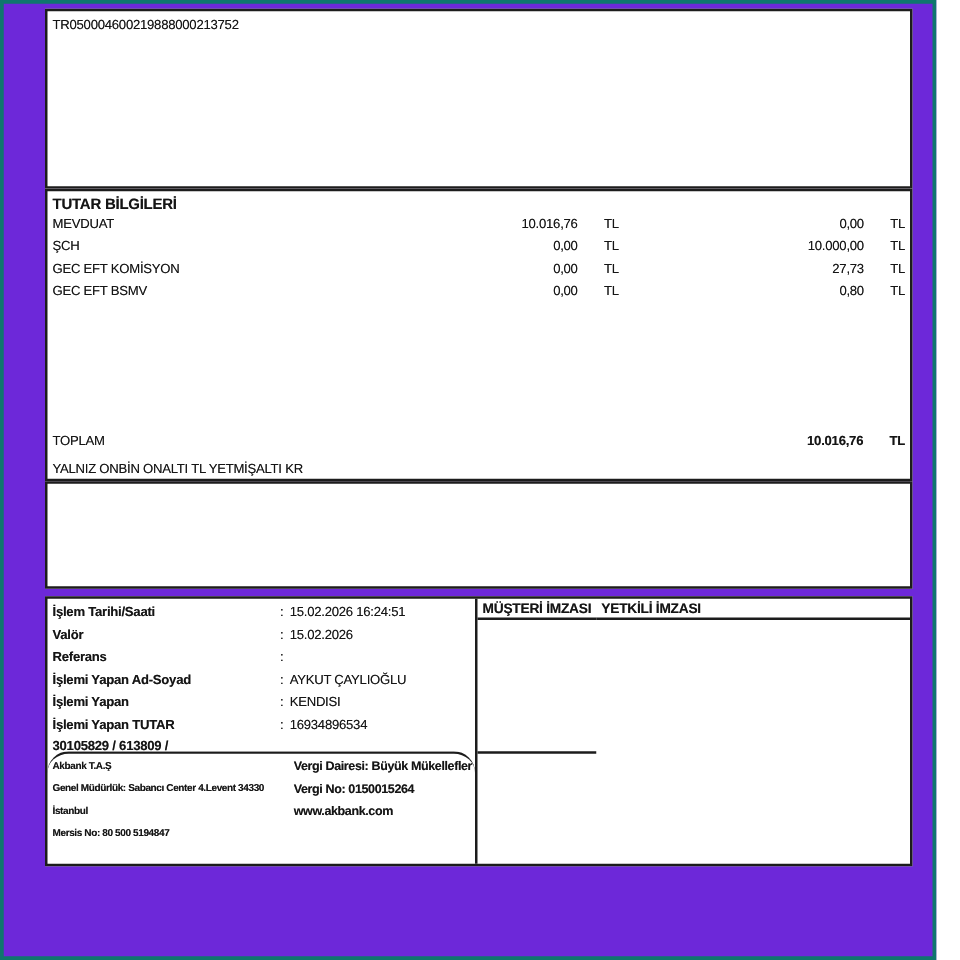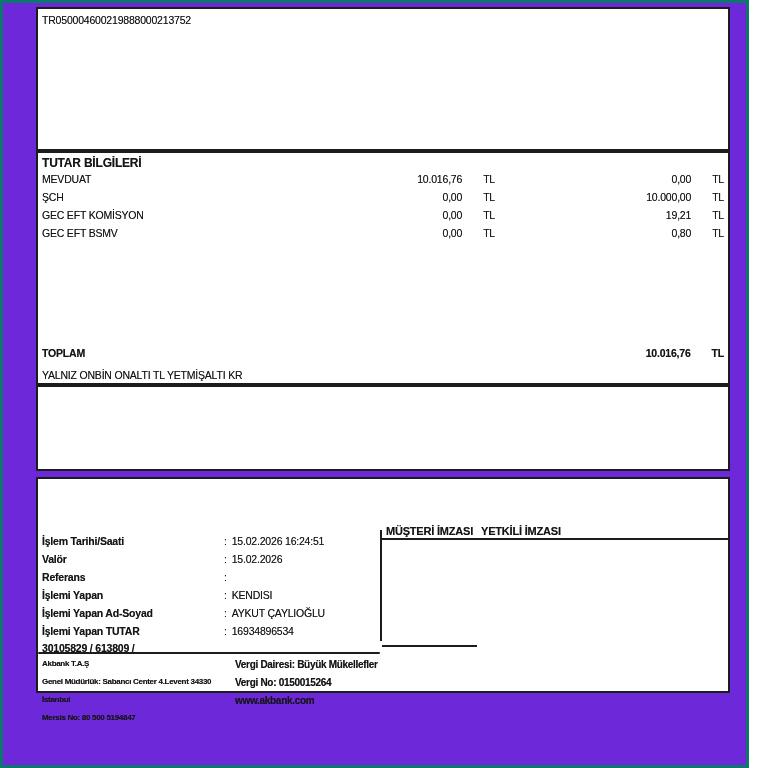--- a/index.html
+++ b/index.html
@@ -22,27 +22,27 @@
   
   .box-amounts{left:33px;top:148px;width:694px;height:234px;}
   .amounts-title{padding:3px 4px 1px 4px;font-size:12px;font-weight:bold;}
   .arow{position:relative;height:18px;font-size:10.5px;}
   .alabel{position:absolute;left:4px;top:2px;}
   .acol{position:absolute;top:2px;white-space:nowrap;}
   .c1{right:233px;}
   .c2{right:4px;}
   .tl{display:inline-block;margin-left:21px;}
   .toplam-row{position:absolute;left:0;right:0;bottom:20px;height:16px;font-size:10.5px;}
-  .toplam-label{position:absolute;left:4px;top:0;font-weight:bold;}
+  .toplam-label{position:absolute;left:4px;top:0;}
   .toplam-value{position:absolute;right:4px;top:0;white-space:nowrap;font-weight:bold;}
   .yalniz{position:absolute;left:4px;bottom:2px;font-size:10.5px;white-space:nowrap;}
   
   .box-empty{left:33px;top:382px;width:694px;height:86px;}
   
-  .box-details{left:33px;top:474px;width:694px;height:216px;display:flex;align-items:center;}
+  .box-details{left:33px;top:474px;width:694px;height:216px;display:flex;}
   .dcol-left{position:relative;width:344px;border-right:2px solid #1c1c1c;box-sizing:border-box;}
   .dcol-right{position:relative;flex:1;display:flex;flex-direction:row;}
   .drow{position:relative;height:18px;font-size:10.5px;}
   .drows{padding-top:3px;}
   .dlabel{position:absolute;left:4px;top:2px;font-weight:bold;white-space:nowrap;}
   .dval{position:absolute;left:186px;top:2px;white-space:nowrap;}
   .dval .v{margin-left:5px;}
   .ref-code{position:absolute;left:4px;top:112px;font-size:10.5px;font-weight:bold;white-space:nowrap;}
   .dfooter{position:absolute;left:0;right:0;top:122px;bottom:0;border-top:2px solid #1c1c1c;border-radius:17px;}
   .frow{position:relative;height:18px;}
@@ -71,21 +71,21 @@
       <span class="acol c2"><span>0,00</span><span class="tl">TL</span></span>
     </div>
     <div class="arow">
       <span class="alabel">ŞCH</span>
       <span class="acol c1"><span>0,00</span><span class="tl">TL</span></span>
       <span class="acol c2"><span>10.000,00</span><span class="tl">TL</span></span>
     </div>
     <div class="arow">
       <span class="alabel">GEC EFT KOMİSYON</span>
       <span class="acol c1"><span>0,00</span><span class="tl">TL</span></span>
-      <span class="acol c2"><span>19,21</span><span class="tl">TL</span></span>
+      <span class="acol c2"><span>27,73</span><span class="tl">TL</span></span>
     </div>
     <div class="arow">
       <span class="alabel">GEC EFT BSMV</span>
       <span class="acol c1"><span>0,00</span><span class="tl">TL</span></span>
       <span class="acol c2"><span>0,80</span><span class="tl">TL</span></span>
     </div>
 
     <div class="toplam-row">
       <span class="toplam-label">TOPLAM</span>
       <span class="toplam-value"><span>10.016,76</span><span class="tl">TL</span></span>
@@ -105,26 +105,26 @@
         </div>
         <div class="drow">
           <span class="dlabel">Valör</span>
           <span class="dval"><span>:</span><span class="v">15.02.2026</span></span>
         </div>
         <div class="drow">
           <span class="dlabel">Referans</span>
           <span class="dval"><span>:</span><span class="v"></span></span>
         </div>
         <div class="drow">
+          <span class="dlabel">İşlemi Yapan Ad-Soyad</span>
+          <span class="dval"><span>:</span><span class="v">AYKUT ÇAYLIOĞLU</span></span>
+        </div>
+        <div class="drow">
           <span class="dlabel">İşlemi Yapan</span>
           <span class="dval"><span>:</span><span class="v">KENDISI</span></span>
-        </div>
-        <div class="drow">
-          <span class="dlabel">İşlemi Yapan Ad-Soyad</span>
-          <span class="dval"><span>:</span><span class="v">AYKUT ÇAYLIOĞLU</span></span>
         </div>
         <div class="drow">
           <span class="dlabel">İşlemi Yapan TUTAR</span>
           <span class="dval"><span>:</span><span class="v">16934896534</span></span>
         </div>
       </div>
 
       <div class="ref-code">30105829 / 613809 /</div>
 
       <div class="dfooter">

